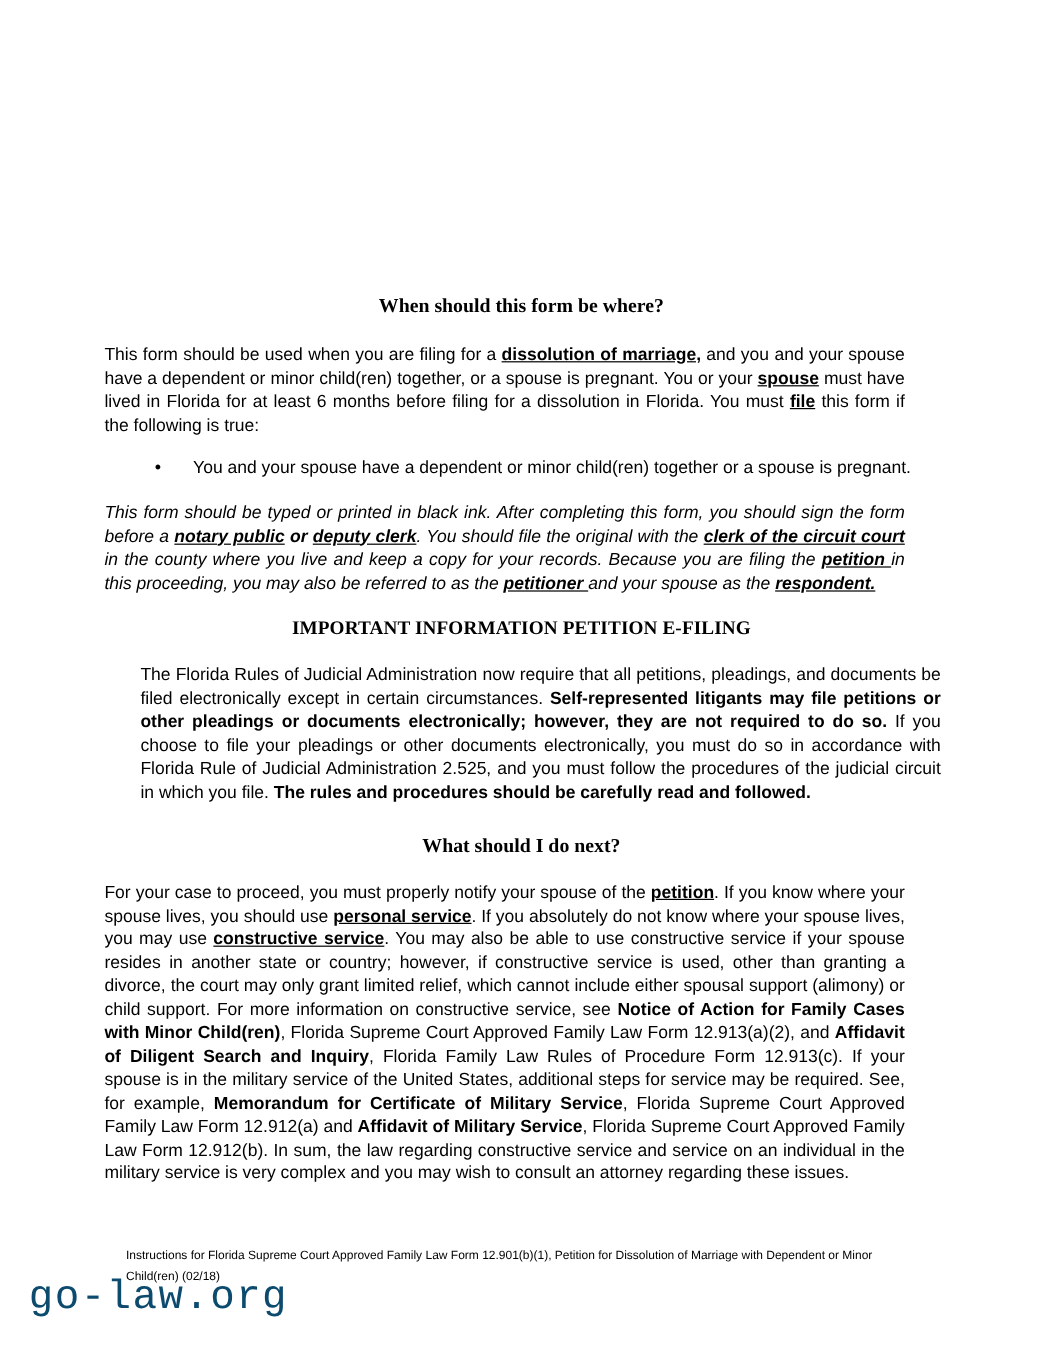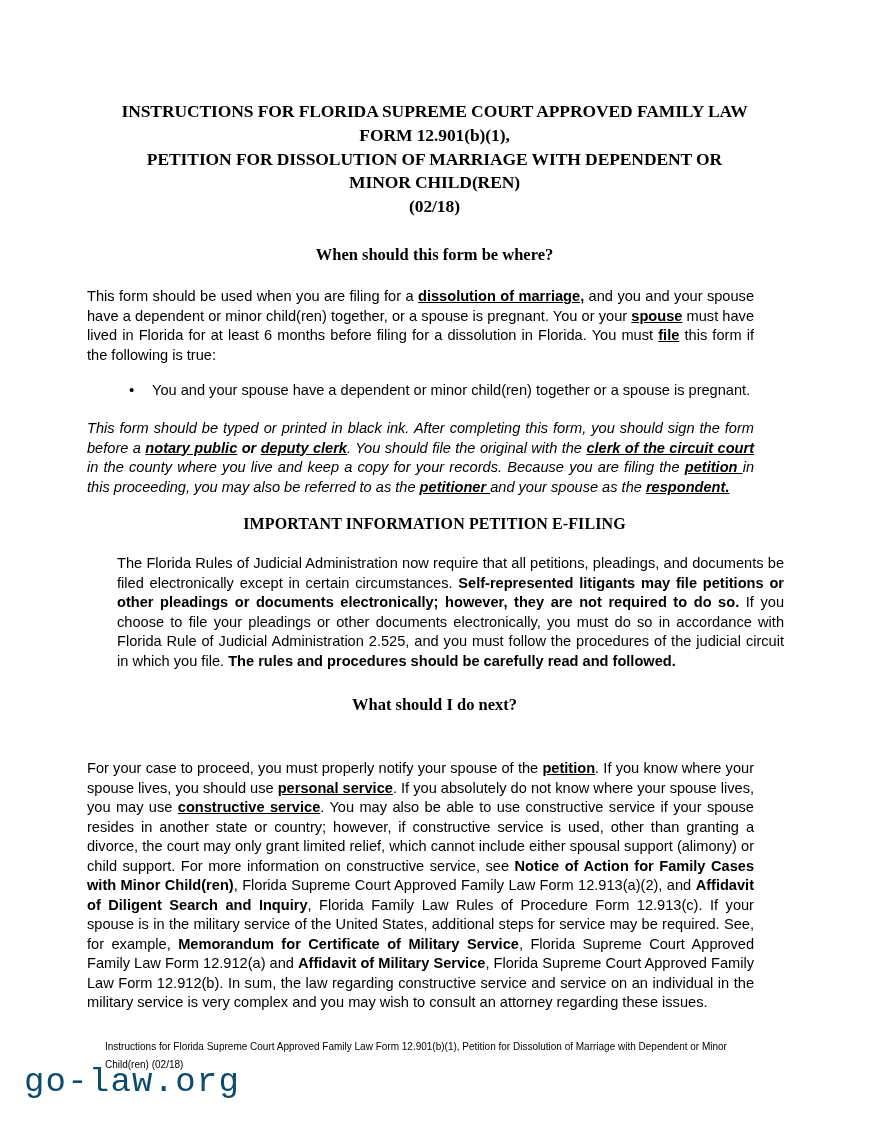--- a/index.html
+++ b/index.html
@@ -65,20 +65,21 @@
   .bullet-list {
     position: absolute;
     left: 101px;
     width: 667px;
     font-size: 14.6px;
     line-height: 19.5px;
   }
   .bullet-item {
     position: relative;
     padding-left: 51px;
+    text-align: center;
   }
   .bullet-item::before {
     content: "\2022";
     position: absolute;
     left: 28px;
     top: -1px;
     font-size: 15px;
   }
 
   
@@ -103,27 +104,20 @@
     color: #0c4a6e;
     letter-spacing: 1.2px;
     white-space: nowrap;
   }
 </style>
 </head>
 <body>
 
 <div class="page">
 
-  <div class="doc-title">
-    <span class="tline">INSTRUCTIONS FOR FLORIDA SUPREME COURT APPROVED FAMILY LAW</span>
-    <span class="tline">FORM 12.901(b)(1),</span>
-    <span class="tline">PETITION FOR DISSOLUTION OF MARRIAGE WITH DEPENDENT OR</span>
-    <span class="tline">MINOR CHILD(REN)</span>
-    <span class="tline">(02/18)</span>
-  </div>
 
   <div class="section-heading" style="top:245px;">When should this form be where?</div>
 
   <div class="para" style="top:287px;">
     <span>This form should be used when you are filing for a </span><span class="bu">dissolution of marriage,</span><span> and you and your spouse have a dependent or minor child(ren) together, or a spouse  is pregnant.  You or your </span><span class="bu">spouse</span><span> must have lived in Florida for at least 6 months before filing for a dissolution in Florida.  You must </span><span class="bu">file</span><span> this form if the following is true:</span>
   </div>
 
   <div class="bullet-list" style="top:381px;">
     <div class="bullet-item">
       <span>You and your spouse have a dependent or minor child(ren) together or a spouse  is pregnant.</span>
@@ -135,21 +129,21 @@
   </div>
 
   <div class="section-heading caps" style="top:514px;">IMPORTANT INFORMATION PETITION E-FILING</div>
 
   <div class="para" style="top:554px;margin-left:30px;">
     <span>The Florida Rules of Judicial Administration now require that all petitions, pleadings, and documents be filed electronically except in certain circumstances. </span><b>Self-represented litigants may file petitions or other pleadings or documents electronically; however, they are not required to do so.</b><span> If you choose to file your pleadings or other documents electronically, you must do so in accordance with Florida Rule of Judicial Administration 2.525, and you must follow the procedures of the judicial circuit in which you file. </span><b>The rules and procedures should be carefully read and followed.</b>
   </div>
 
   <div class="section-heading" style="top:695px;">What should I do next?</div>
 
-  <div class="para" style="top:735px;margin-top:24px;">
+  <div class="para" style="top:735px;">
     <span>For your case to proceed, you must properly notify your spouse of the </span><span class="bu">petition</span><span>.  If you know where your spouse lives, you should use </span><span class="bu">personal service</span><span>.  If you absolutely do not know where your spouse lives, you may use </span><span class="bu">constructive service</span><span>.  You may also be able to use constructive service if your spouse resides in another state or country; however, if constructive service is used, other than granting a divorce, the court may only grant limited relief, which cannot include either spousal support (alimony) or child support.  For more information on constructive service, see </span><b>Notice of Action for Family Cases with Minor Child(ren)</b><span>, Florida Supreme Court Approved Family Law Form 12.913(a)(2), and </span><b>Affidavit of Diligent Search and Inquiry</b><span>, Florida Family Law Rules of Procedure Form 12.913(c).  If your spouse is in the military service of the United States, additional steps for service may be required.   See, for example, </span><b>Memorandum for Certificate of Military Service</b><span>, Florida Supreme Court Approved Family Law Form 12.912(a) and </span><b>Affidavit of Military Service</b><span>, Florida Supreme Court Approved Family Law Form 12.912(b). In sum, the law regarding constructive service and service on an individual in the military service is very complex and you may wish to consult an attorney regarding these issues.</span>
   </div>
 
   <div class="footer">Instructions for Florida Supreme Court Approved Family Law Form 12.901(b)(1), Petition for Dissolution of Marriage  with Dependent  or Minor Child(ren)  (02/18)</div>
 
   <div class="watermark">go-law.org</div>
 
 </div>
 
 </body></html>

